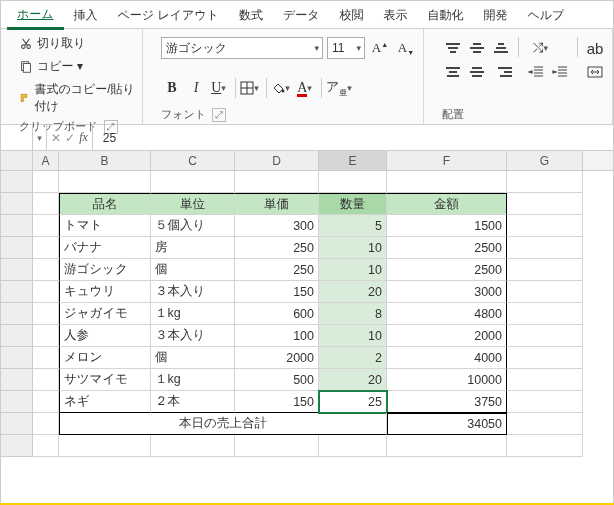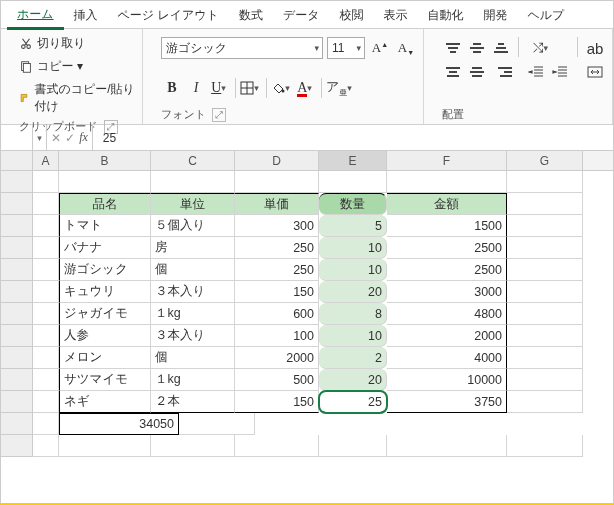--- a/index.html
+++ b/index.html
@@ -103,21 +103,21 @@
   .wA { width:26px; } .wB { width:92px; } .wC { width:84px; } .wD { width:84px; } .wE { width:68px; } .wF { width:120px; } .wG { width:76px; }
   .num { justify-content:flex-end; }
   
   .hdrcell { background:#c5e6c5; font-weight:500; justify-content:center; }
   
   .tbl-top { border-top:1.5px solid #000; }
   .tbl-left { border-left:1.5px solid #000; }
   .tbl-right { border-right:1.5px solid #000 !important; }
   .tbl-bottom { border-bottom:1.5px solid #000 !important; }
   
-  .selE { background:#d9ecd9;border-radius:7px; }
+  .selE { background:#d9ecd9; }
   .selE.hdrcell { background:#a9d8a9; }
   
   .active-cell { outline:2px solid #1a7f46; outline-offset:-1px; background:#fff !important; }
   
   .sum-box { outline:1.5px solid #000; outline-offset:-1px;}
   .merge-label { justify-content:center; }
 </style>
 </head>
 <body>
 
@@ -438,20 +438,21 @@
         <div class="cell wD num tbl-bottom">150</div>
         <div class="cell wE num selE tbl-bottom active-cell">25</div>
         <div class="cell wF num tbl-right tbl-bottom">3750</div>
         <div class="cell wG"></div>
       </div>
     </div>
 
   <div class="row">
     <div class="rh"></div>
     <div class="cell wA"></div>
+    <div class="cell merge-label tbl-left tbl-bottom" style="width:328px;">本日の売上合計</div>
     <div class="cell wF num tbl-right tbl-bottom sum-box">34050</div>
     <div class="cell wG"></div>
   </div>
 
   <div class="row">
     <div class="rh"></div>
     <div class="cell wA"></div>
     <div class="cell wB"></div>
     <div class="cell wC"></div>
     <div class="cell wD"></div>

